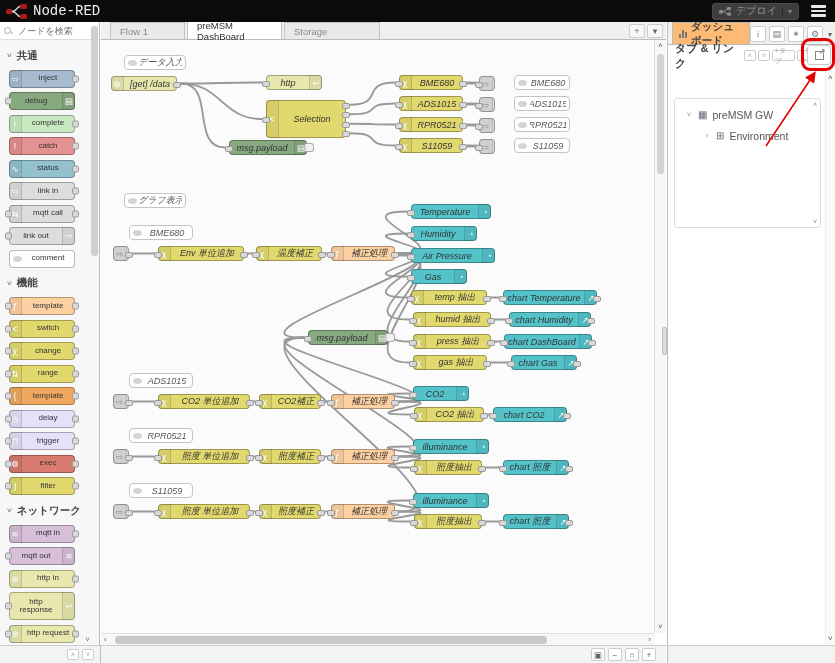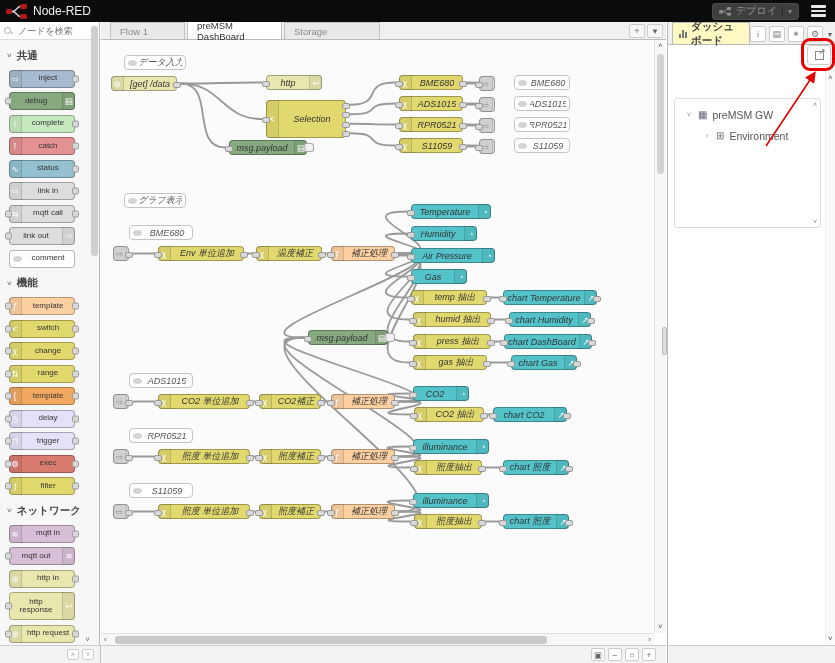--- a/index.html
+++ b/index.html
@@ -5,21 +5,21 @@
   * { box-sizing: border-box; }
   html,body { margin:0; padding:0; }
   body {
     width:835px; height:663px; position:relative; overflow:hidden;
     font-family:"Liberation Sans", sans-serif; font-size:11px; background:#fff; color:#333;
   }
   
   #header { position:absolute; left:0; top:0; width:835px; height:22px; background:#0b0b0b;
     display:flex; align-items:center; z-index:30; }
   #logo { display:flex; align-items:center; gap:5px; margin-left:6px; }
-  #app-title { color:#efefef; font-size:12px; }
+  #app-title { color:#efefef; font-size:14px;font-family:Liberation Mono, monospace; }
   #header-right { margin-left:auto; display:flex; align-items:center; gap:12px; margin-right:9px; }
   #deploy-btn { display:flex; align-items:center; background:#3e3e3e; border:1px solid #4b4b4b;
     border-radius:3px; height:17px; padding:0 6px; color:#969696; font-size:10px; gap:5px; }
   #deploy-caret { border-left:1px solid #2b2b2b; padding-left:5px; font-size:8px; color:#888; }
   #hamburger { display:flex; flex-direction:column; gap:2px; cursor:pointer; }
   #hamburger span { width:15px; height:2.5px; background:#e8e8e8; border-radius:1px; }
 
   
   #palette { position:absolute; left:0; top:22px; width:100px; bottom:18px; background:#f7f7f7;
     border-right:1px solid #bbb; overflow:hidden; }
@@ -93,21 +93,21 @@
   #canvas-footer { position:absolute; left:101px; top:645px; width:565px; height:18px; background:#f3f3f3;
     border-top:1px solid #ccc; display:flex; align-items:center; justify-content:flex-end; gap:3px;
     padding-right:10px; z-index:5; }
   .zoom-btn { width:14px; height:13px; border:1px solid #ccc; background:#fff; border-radius:2px;
     color:#666; font-size:8.5px; display:flex; align-items:center; justify-content:center; }
 
   
   #sidebar { position:absolute; left:667px; top:22px; width:168px; bottom:0; background:#fff;
     border-left:1px solid #bbb; z-index:10; }
   #sb-header { height:23px; background:#f0f0f0; border-bottom:1px solid #bbb; display:flex; align-items:flex-end; }
-  #sb-tab { height:22px; background:#fef9c3; border:1px solid #bbb; border-bottom:none; margin-left:4px;
+  #sb-tab { height:22px; background:#fdba74; border:1px solid #bbb; border-bottom:none; margin-left:4px;
     padding:0 6px; display:flex; align-items:center; gap:4px; font-size:10.5px; font-weight:bold; color:#444; }
   .bars { display:inline-flex; align-items:flex-end; gap:1px; height:9px; }
   .bars i { display:block; width:2px; background:#777; }
   #sb-icons { margin-left:auto; display:flex; gap:3px; margin-right:3px; margin-bottom:2px; align-items:center; }
   .sb-icon-btn { width:16px; height:16px; border:1px solid #ccc; background:#fff; border-radius:2px;
     color:#777; font-size:9px; display:flex; align-items:center; justify-content:center; }
   #sb-caret { color:#666; font-size:8px; margin-left:2px; }
   #sb-subtabs { height:27px; display:flex; align-items:flex-end; padding:0 5px; border-bottom:1px solid #ccc; background:#fff; }
   .sb-subtab { height:20px; padding:0 9px; display:flex; align-items:center; font-size:10.5px; color:#666;
     background:#f1f1f1; border:1px solid #ccc; border-radius:3px 3px 0 0; margin-right:5px; }
@@ -735,20 +735,29 @@
       <div class="sb-icon-btn">▤</div>
       <div class="sb-icon-btn">✶</div>
       <div class="sb-icon-btn">⚙</div>
       <span id="sb-caret">▾</span>
     </div>
   </div>
   <div id="ext-btn">
     <span class="extlink"></span>
   </div>
   <div id="red-rect" style="border-color: rgb(230, 0, 0);"></div>
+  <div id="sb-tablink-row">
+    <span id="sb-tablink-label">タブ &amp; リンク</span>
+    <span id="sb-tablink-btns">
+        <span class="tiny-btn" style="color: rgb(170, 170, 170); font-size: 7px;">˄</span>
+        <span class="tiny-btn" style="color: rgb(170, 170, 170); font-size: 7px;">˅</span>
+        <span class="tiny-btn" style="color: rgb(170, 170, 170); font-size: 7px;">+タブ</span>
+        <span class="tiny-btn" style="color: rgb(170, 170, 170); font-size: 7px;">+リンク</span>
+      </span>
+  </div>
   <div id="sb-tree">
     <div id="tree-up">˄</div>
     <div id="tree-rows">
         <div class="tree-row" style="padding-left: 10px; margin-top: 6px;">
           <span class="tree-caret">˅</span>
           <span class="tree-ico">▦</span>
           <span>preMSM GW</span>
         </div>
         <div class="tree-row" style="padding-left: 28px; margin-top: 2px;">
           <span class="tree-caret">›</span>

